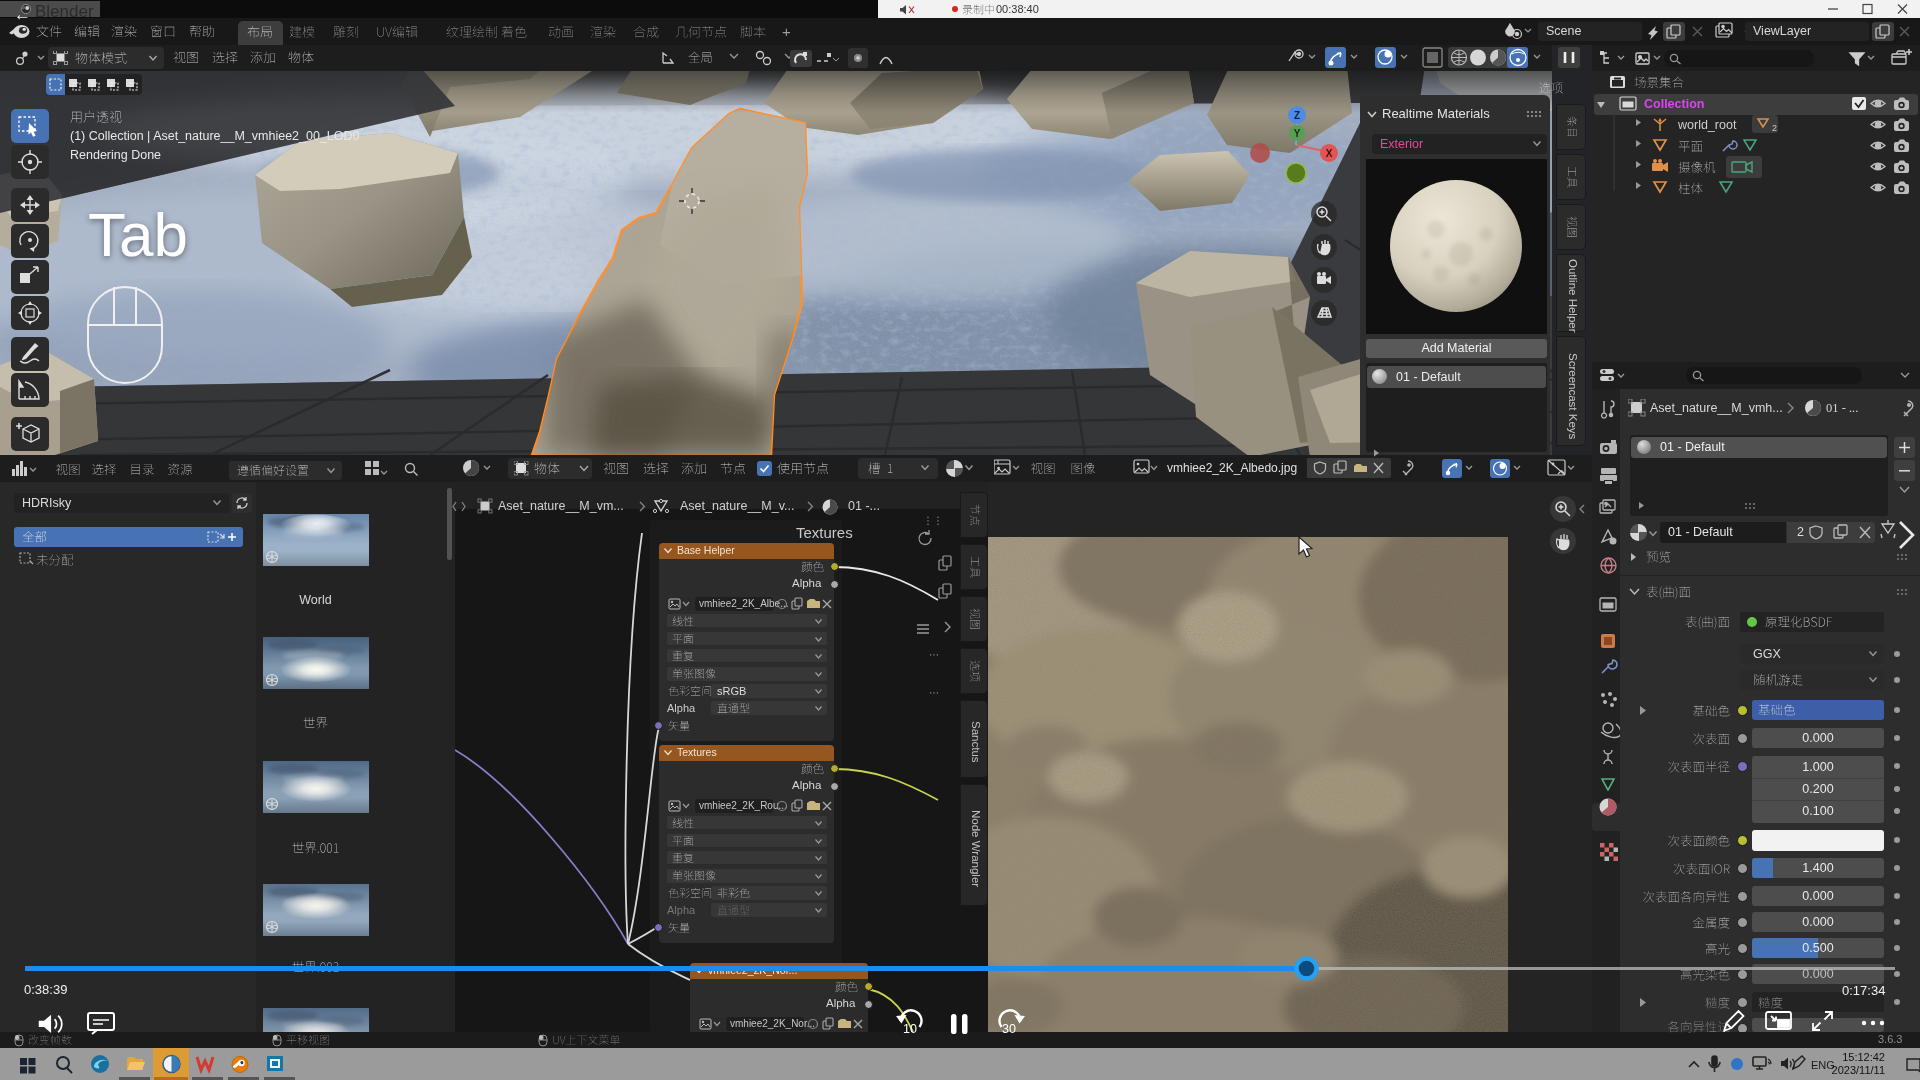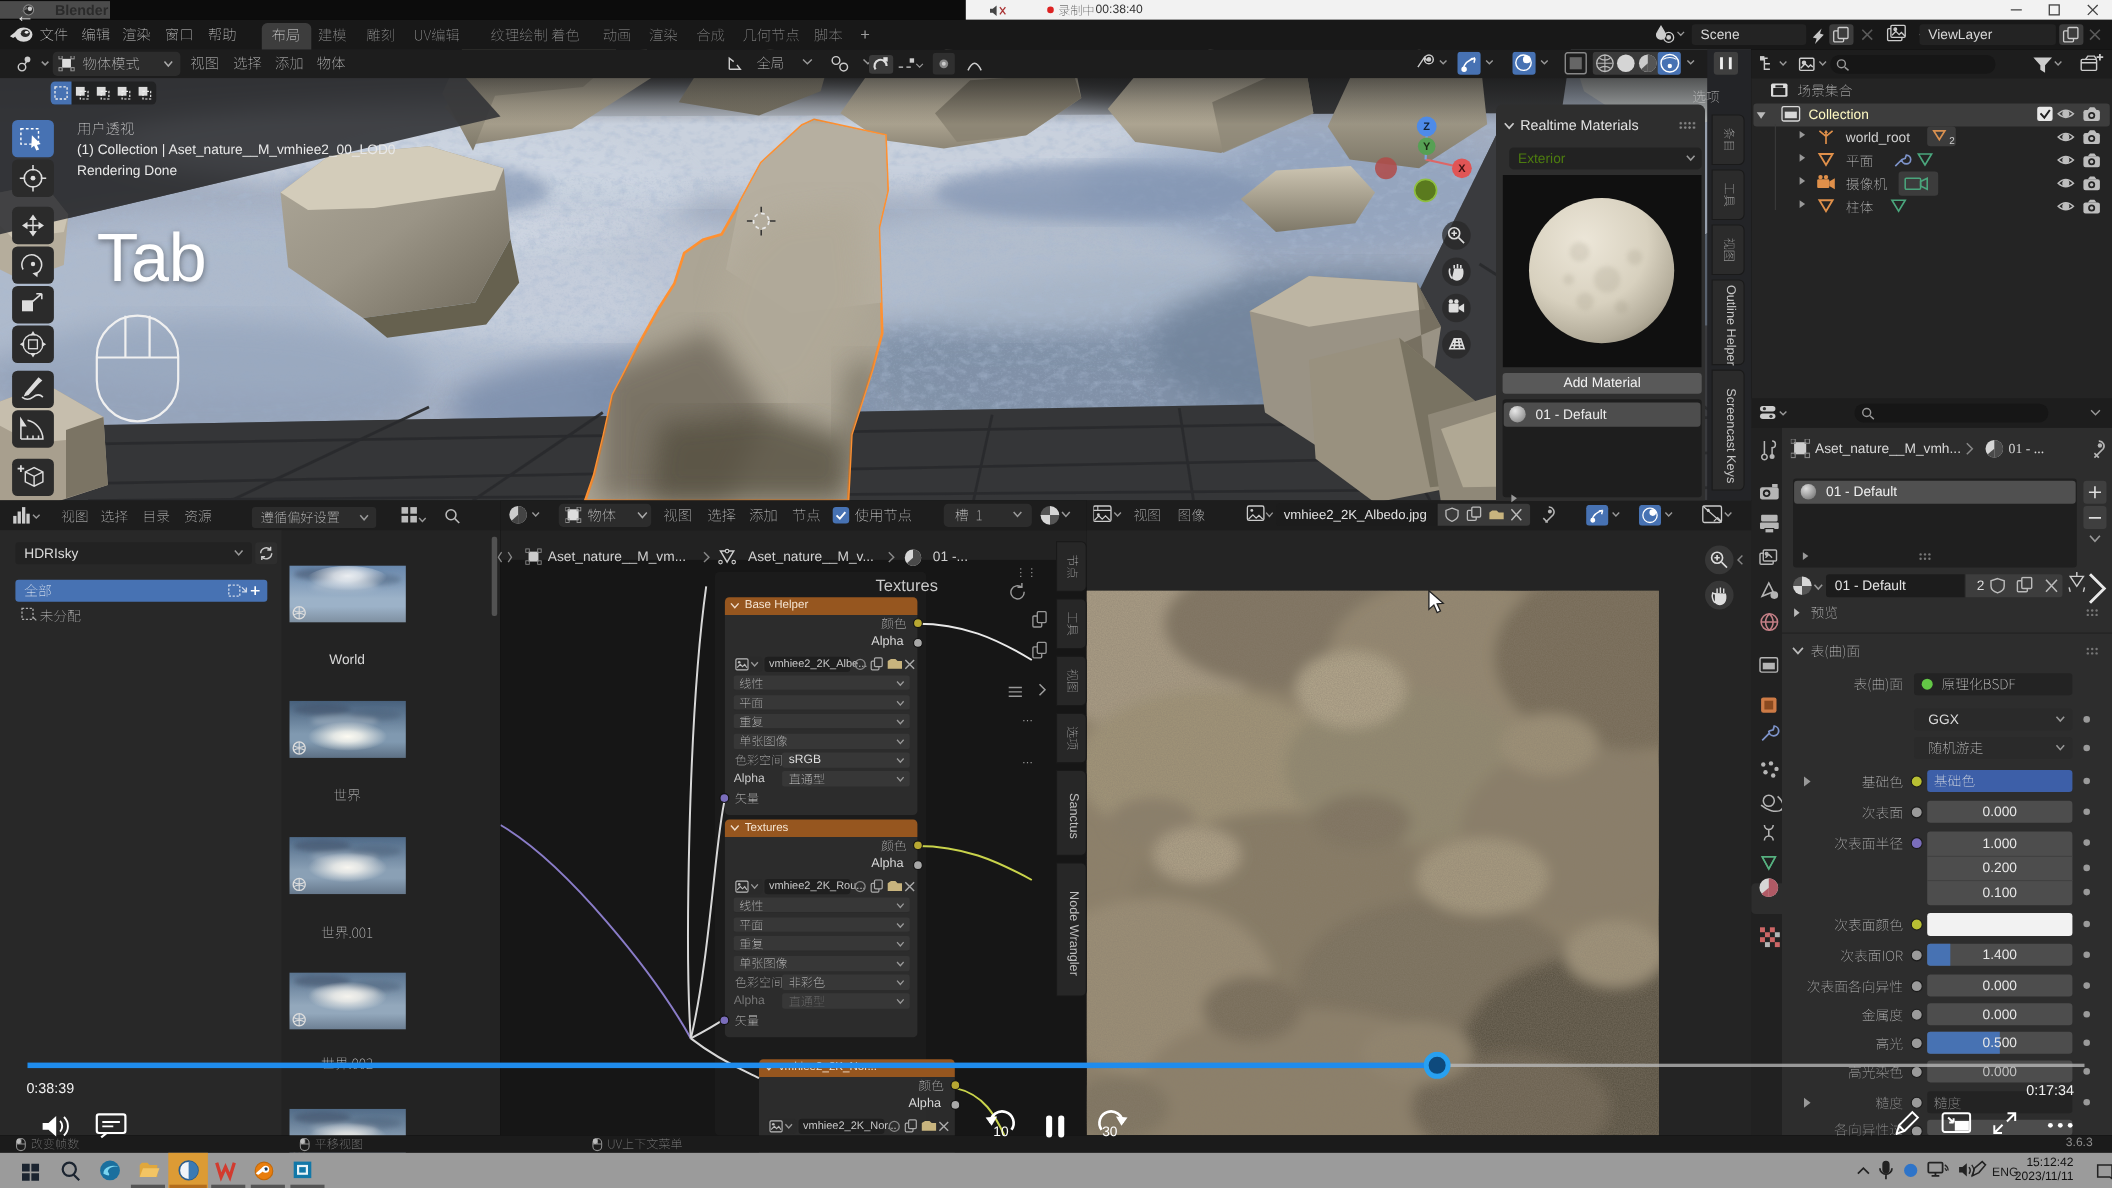--- a/index.html
+++ b/index.html
@@ -9,21 +9,21 @@
 svg{display:block}
 </style>
 </head><body>
 <div class="a" style="left:0px;top:0px;width:1920px;height:18px;background:#0c0c0c"></div>
 <div class="a" style="left:0px;top:1px;width:100px;height:16px;background:#4b4b4b"></div>
 <svg class="a" style="left:18px;top:3px" width="14" height="12" viewBox="0 0 14 12">
 <circle cx="8" cy="6" r="4.6" fill="#2a2a2a" stroke="#888" stroke-width="1"></circle>
 <circle cx="9.2" cy="5" r="2" fill="#ccc"></circle>
     <path d="M1 8 L6 3 L7.5 5 Z" fill="#666"></path>
   </svg>
-<div class="lat" style="left:50px;top:3.3px;font-size:13px;color:#2b2b2b;font-weight:700;">Blender</div>
+<div class="lat" style="left:35px;top:3.3px;font-size:17px;color:#2b2b2b;font-weight:400;">Blender</div>
 <div class="a" style="left:878px;top:0px;width:1042px;height:18px;background:#f2f2f2"></div>
 <svg class="a" style="left:898px;top:3px" width="20" height="13" viewBox="0 0 20 13">
 <path d="M2 5 h2.5 l3.5 -3 v9.5 l-3.5 -3 h-2.5 z" fill="#444"></path>
 <path d="M11 3.5 L16 10 M16 3.5 L11 10" stroke="#a33" stroke-width="1.2"></path>
   </svg>
 <div class="a" style="left:952px;top:6px;width:6px;height:6px;border-radius:50%;background:#d22"></div>
 <div class="lat" style="left:996px;top:3.8px;font-size:11px;color:#333;font-weight:400;">00:38:40</div>
 <svg class="a" style="left:1820px;top:0px" width="100" height="18" viewBox="0 0 100 18">
 <path d="M8 9 h10" stroke="#444" stroke-width="1.3"></path>
 <rect x="43" y="4.5" width="9" height="9" fill="none" stroke="#444" stroke-width="1.2"></rect>
@@ -405,21 +405,21 @@
 <rect x="273" y="0" width="22" height="21" rx="3" fill="#3f3f3f"></rect>
 <path d="M280 5 v11 M288 5 v11" stroke="#eee" stroke-width="2.6"></path>
 </svg>
 <div class="a" style="left:1360px;top:95px;width:190px;height:360px;background:#2e2e2e;border-radius:6px 6px 0 0;z-index:3"></div>
 <svg class="a" style="left:1366px;top:109px;z-index:4" width="12" height="10" viewBox="0 0 12 10">
     <path d="M2 3 l4 4.5 l4 -4.5" stroke="#ccc" stroke-width="1.5" fill="none"></path>
   </svg>
 <div class="lat" style="left:1382px;top:107.2px;font-size:13px;color:#e4e4e4;font-weight:400;z-index:4;">Realtime Materials</div>
 <div class="a" style="left:1526px;top:110px;width:16px;height:8px;z-index:4;background-image:radial-gradient(circle,#888 1px,transparent 1.2px);background-size:4px 4px"></div>
 <div class="a" style="left:1372px;top:134px;width:175px;height:20px;background:#222;border-radius:4px;z-index:4"></div>
-<div class="lat" style="left:1380px;top:137.5px;font-size:12.5px;color:#4d7c0f;font-weight:400;z-index:4;">Exterior</div>
+<div class="lat" style="left:1380px;top:137.5px;font-size:12.5px;color:#ec4899;font-weight:400;z-index:4;">Exterior</div>
 <svg class="a" style="left:1532px;top:140px;z-index:4" width="10" height="8" viewBox="0 0 10 8">
     <path d="M1.5 1.5 l3.5 4 l3.5 -4" stroke="#999" stroke-width="1.4" fill="none"></path>
   </svg>
 <svg class="a" style="left:1366px;top:159px;z-index:4" width="181" height="175" viewBox="0 0 181 175">
 <rect width="181" height="175" fill="#101010"></rect>
 <defs>
       <radialGradient id="moon" cx="0.38" cy="0.3" r="0.8">
 <stop offset="0" stop-color="#ece6d8"></stop>
         <stop offset=".55" stop-color="#d8d1bf"></stop>
         <stop offset=".85" stop-color="#b2ab99"></stop>
@@ -574,21 +574,21 @@
     </g>
     <g transform="translate(302,110)" fill="#bdbdbd">
       <rect x="0" y="3" width="15" height="10" rx="2"></rect>
       <path d="M4 3 l2 -2.5 h4 l2 2.5 z"></path>
       <circle cx="7.5" cy="8" r="3.2" fill="#242424"></circle>
       <circle cx="7.5" cy="8" r="1.6" fill="#bdbdbd"></circle>
     </g>
     <path d="M22 42 V120" stroke="#3a3a3a" stroke-width="1"></path>
   </svg>
 <div class="lat" style="left:1634px;top:76.0px;font-size:12.5px;color:#cfcfcf;font-weight:400;z-index:4;"></div>
-<div class="lat" style="left:1644px;top:98.0px;font-size:12.5px;color:#fef9c3;font-weight:400;z-index:4;">Collection</div>
+<div class="lat" style="left:1644px;top:98.0px;font-size:12.5px;color:#d946ef;font-weight:700;z-index:4;">Collection</div>
 <div class="lat" style="left:1678px;top:119.0px;font-size:12.5px;color:#cfcfcf;font-weight:400;z-index:4;">world_root</div>
 <div class="a" style="left:1592px;top:362px;width:328px;height:670px;background:#2d2d2d"></div>
 <div class="a" style="left:1592px;top:362px;width:328px;height:27px;background:#1d1d1d"></div>
 <div class="a" style="left:1592px;top:389px;width:28px;height:643px;background:#212121"></div>
 <svg class="a" style="left:1598px;top:366px" width="315" height="20" viewBox="0 0 315 20">
 <g fill="#ccc">
       <rect x="2" y="3" width="14" height="5" rx="2.5"></rect>
       <rect x="2" y="10" width="14" height="5" rx="2.5"></rect>
       <circle cx="6" cy="5.5" r="1.5" fill="#333"></circle>
       <circle cx="12" cy="12.5" r="1.5" fill="#333"></circle>

